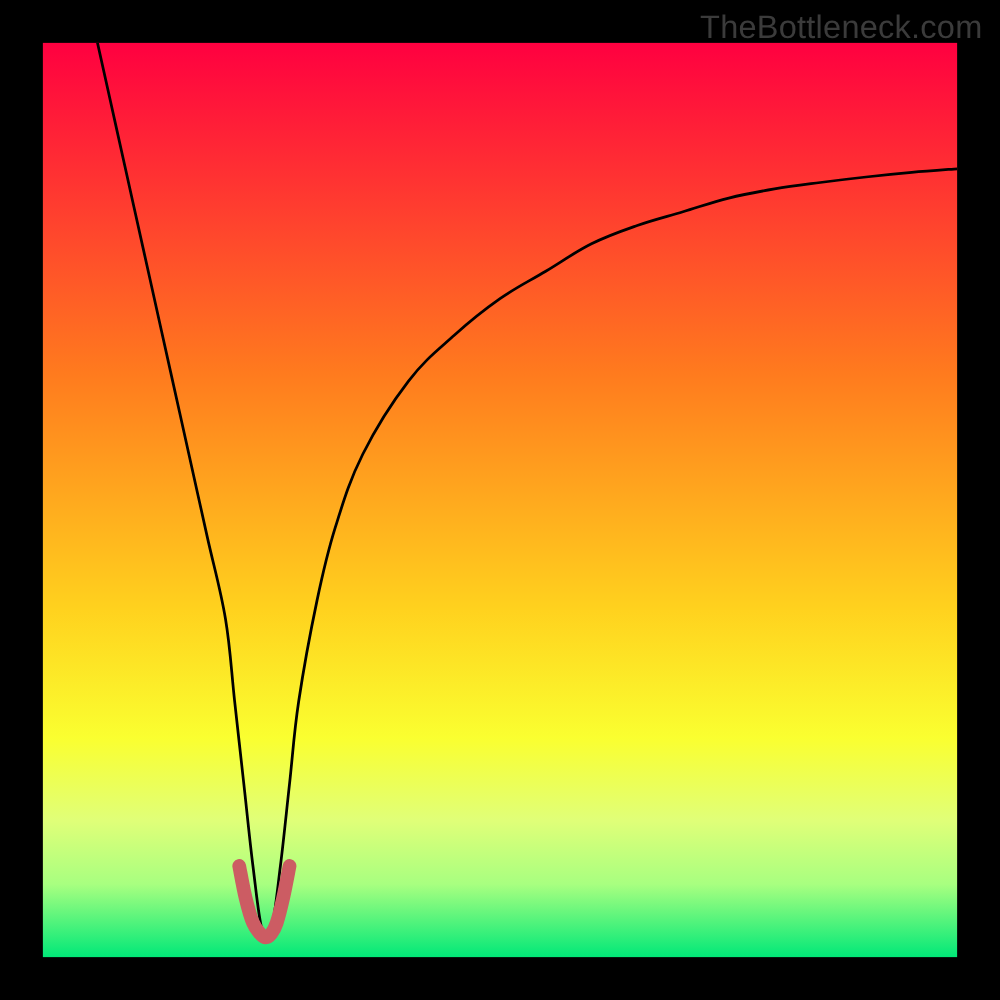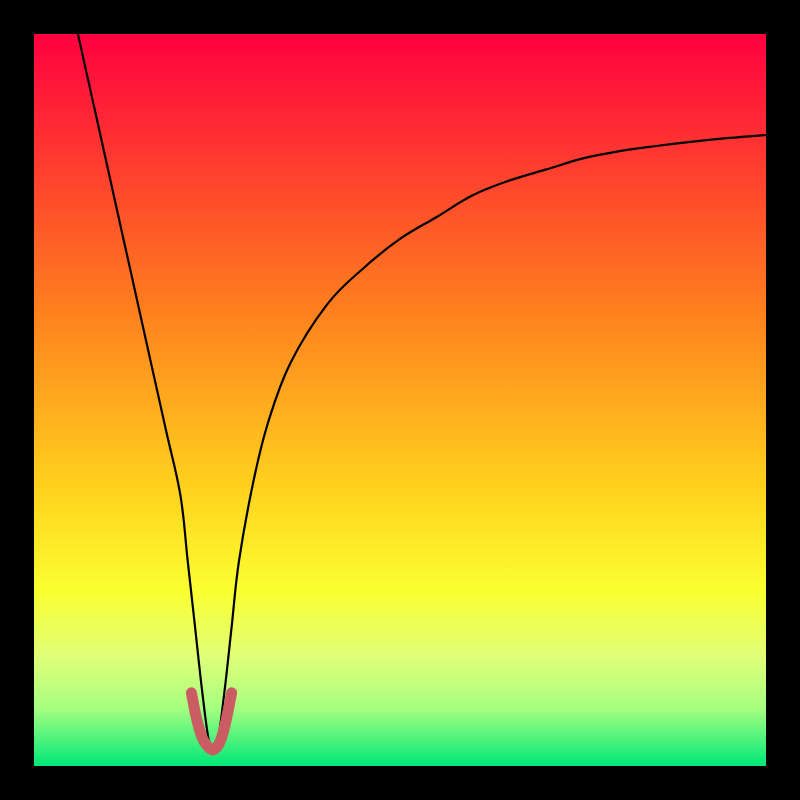--- a/index.html
+++ b/index.html
@@ -56,13 +56,14 @@
             <stop offset="85%" stop-color="#e0ff78"></stop>
             <stop offset="92%" stop-color="#a8ff80"></stop>
             <stop offset="100%" stop-color="#00e878"></stop>
           </linearGradient>
         </defs>
         <rect x="0" y="0" width="732" height="732" fill="url(#bg-grad)"></rect>
         <path d="M 43.92 0 C 46.5552 11.8584, 53.2896 42.163199999999996, 58.56 65.88 C 63.830400000000004 89.5968, 67.92960000000001 108.04319999999998, 73.2 131.76 C 78.4704 155.4768, 82.56960000000001 173.92319999999998, 87.84 197.64 C 93.1104 221.3568, 97.20960000000001 239.80319999999998, 102.48 263.52 C 107.7504 287.23679999999996, 111.84960000000001 305.6832, 117.12 329.4 C 122.3904 353.11679999999996, 126.4896 371.56319999999994, 131.76 395.28 C 137.0304 418.9968, 142.4472 437.44320000000005, 146.4 461.16 C 150.3528 484.8768, 151.0848 503.3232, 153.72 527.04 C 156.3552 550.7568, 158.4048 569.2031999999999, 161.04 592.92 C 163.6752 616.6368, 165.72480000000002 637.7184, 168.36 658.8 C 170.9952 679.8815999999999, 173.0448 700.8168, 175.68 710.04 C 178.3152 719.2632, 180.3648 719.2632, 183 710.04 C 185.6352 700.8168, 187.6848 679.8815999999999, 190.32 658.8 C 192.9552 637.7184, 195.00480000000002 616.6368, 197.64000000000001 592.92 C 200.2752 569.2031999999999, 201.0072 553.3919999999999, 204.96 527.04 C 208.9128 500.688, 214.3296 471.5544, 219.6 446.52 C 224.8704 421.4856, 227.65200000000002 409.0416, 234.24 387.96000000000004 C 240.828 366.87840000000006, 245.6592 350.48159999999996, 256.2 329.4 C 266.7408 308.3184, 279.624 287.9688, 292.8 270.84 C 305.976 253.71119999999996, 316.22400000000005 246.09839999999994, 329.40000000000003 234.23999999999995 C 342.576 222.38159999999996, 352.824 214.18320000000003, 366 204.96000000000004 C 379.176 195.73680000000004, 389.42400000000004 190.90560000000002, 402.6 183 C 415.776 175.09439999999998, 426.024 167.62799999999996, 439.2 161.03999999999996 C 452.376 154.45199999999997, 462.624 151.01159999999996, 475.8 146.39999999999998 C 488.976 141.7884, 499.224 139.37280000000007, 512.4 135.42000000000007 C 525.576 131.46720000000008, 535.824 127.73400000000007, 549 124.44000000000005 C 562.176 121.14600000000004, 572.424 119.35992000000002, 585.6 117.12 C 598.7760000000001 114.88007999999999, 609.0239999999999 113.70887999999998, 622.1999999999999 111.99599999999998 C 635.376 110.28311999999998, 645.624 109.05336000000004, 658.8000000000001 107.60400000000004 C 671.9760000000001 106.15464000000004, 682.2239999999999 105.12983999999997, 695.4 103.94399999999996 C 708.576 102.75815999999995, 725.412 101.54303999999996, 732 101.01599999999996" fill="none" stroke="#000000" stroke-width="2.2"></path>
         <path d="M 157.38 658.8 C 158.30232 663.4115999999999, 160.52759999999998 676.2508799999999, 162.504 684.42 C 164.4804 692.58912, 166.25184000000002 699.04536, 168.36 704.184 C 170.46816 709.32264, 172.37136 710.85984, 174.216 712.968 C 176.06064 715.07616, 177.02688 715.896, 178.608 715.896 C 180.18912 715.896, 181.41888 715.07616, 183 712.968 C 184.58112 710.85984, 185.67911999999998 709.32264, 187.392 704.184 C 189.10488 699.04536, 190.67136000000002 692.58912, 192.51600000000002 684.42 C 194.36064000000002 676.2508799999999, 196.71768000000003 663.4115999999999, 197.64000000000001 658.8" fill="none" stroke="#cc5c63" stroke-width="11" stroke-linecap="round" stroke-linejoin="round"></path>
       </svg>
   </div>
+  <div class="watermark">TheBottleneck.com</div>
 </div>
 
 </body></html>

